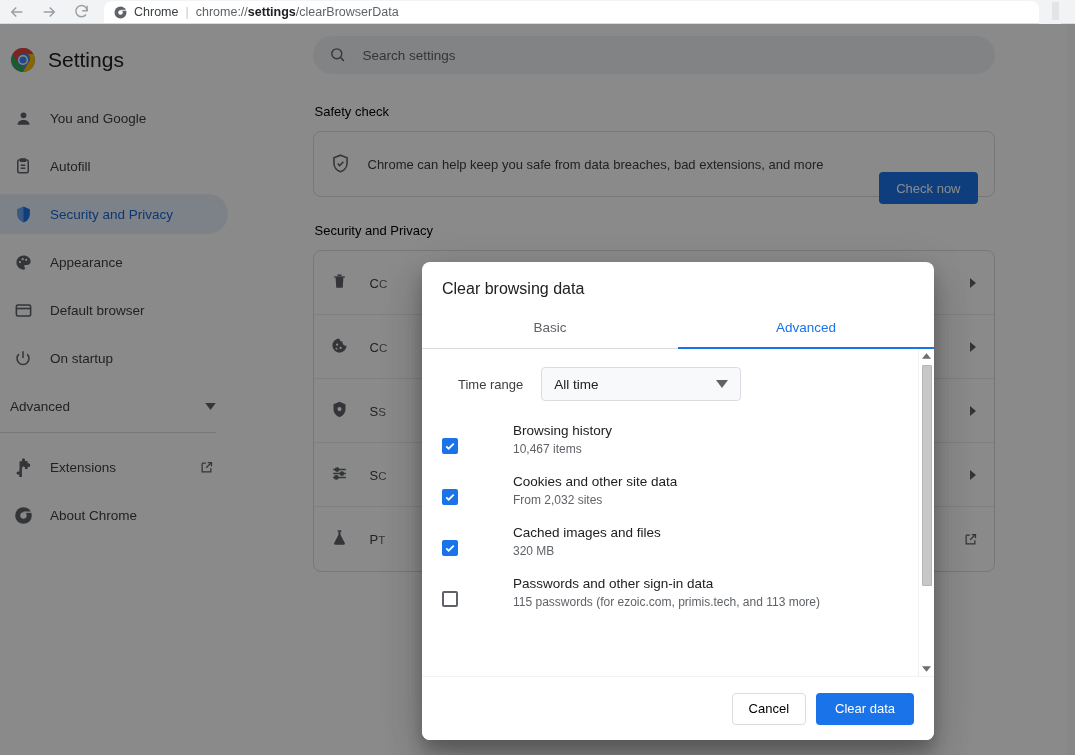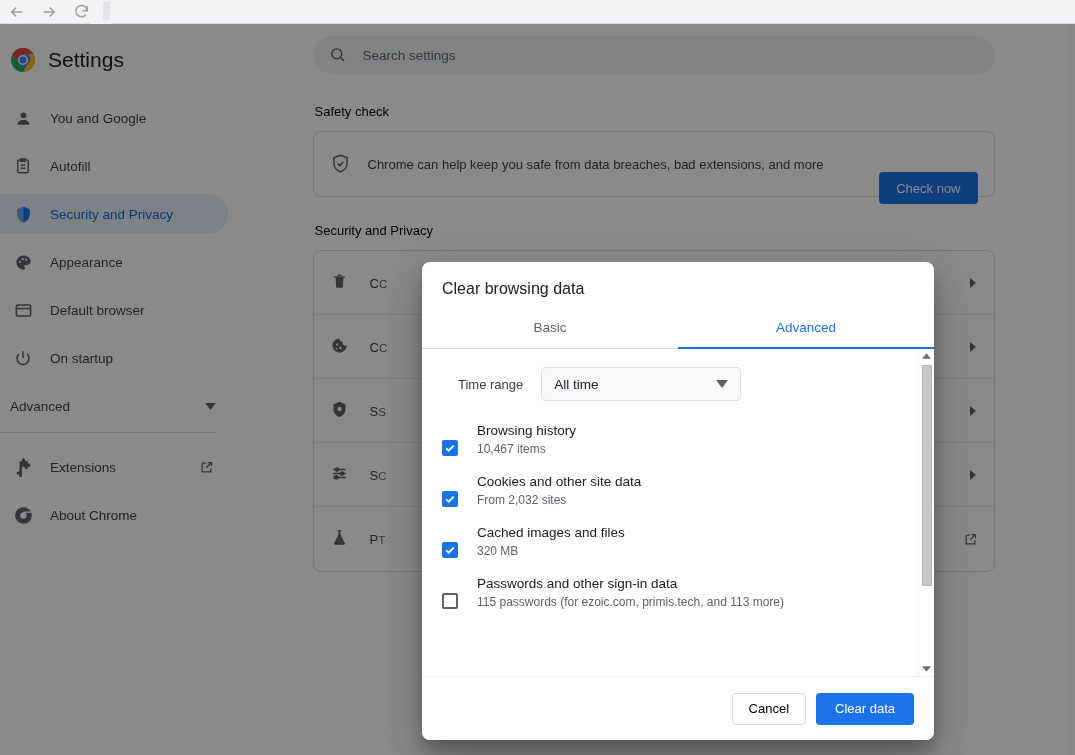--- a/index.html
+++ b/index.html
@@ -147,21 +147,21 @@
   .timerow { display:flex; align-items:center; padding: 18px 0 0 36px; }
   .timelabel { font-size: 13px; color:#3c4043; margin-right: 18px; }
   .select {
     width: 200px; height: 34px; border:1px solid #dadce0; border-radius:4px;
     background:#f8f9fa; display:flex; align-items:center; padding: 0 12px;
     font-size: 13.5px; color:#202124; cursor:pointer;
   }
   .select .caret { margin-left:auto; color:#5f6368; display:flex; }
 
   .opts { padding: 14px 0 0 20px; }
-  .opt { display:flex; align-items:flex-end; padding: 8px 0 10px 0; cursor:pointer; }
+  .opt { display:flex; align-items:center; padding: 8px 0 10px 0; cursor:pointer;gap:36px; }
   .cb { width:16px; height:16px; flex:none; margin-top: 12px; margin-right: 19px;
         border-radius:2px; display:flex; align-items:center; justify-content:center; }
   .cb.on { background:#1a73e8; }
   .cb.off { background:#fff; border: 2px solid #5f6368; }
   .cb svg { display:block; }
   .opt .otx .ol { font-size: 13.5px; color:#202124; }
   .opt .otx .os { font-size: 12px; color:#5f6368; margin-top: 4px; }
 
   .dscroll {
     position:absolute; right:0; top:0; width:16px; height:100%;
@@ -203,20 +203,32 @@
           <path d="M5 12h14M13 6l6 6-6 6"></path>
         </svg>
     </span>
     <span class="nav-ico">
       <svg width="17" height="17" viewBox="0 0 24 24" fill="none" stroke="currentColor" stroke-width="2">
           <path d="M20 11a8 8 0 1 0-1.6 5.3"></path>
           <path d="M20 4v7h-7"></path>
         </svg>
     </span>
   </div>
+  <div class="omnibox">
+    <span class="omni-favicon">
+      <svg width="13" height="13" viewBox="0 0 24 24">
+          <circle cx="12" cy="12" r="11" fill="#5f6368"></circle>
+          <circle cx="12" cy="12" r="4.2" fill="#ffffff"></circle>
+          <path d="M12 8h10" stroke="#ffffff" stroke-width="1.6"></path>
+        </svg>
+    </span>
+    <span class="omni-app">Chrome</span>
+    <span class="omni-sep">|</span>
+    <span class="omni-url"><span>chrome://</span><b>settings</b><span>/clearBrowserData</span></span>
+  </div>
   <div class="browser-rightcap"></div>
 </div>
 <div class="page-scrollbar"></div>
 
 <div class="page">
 
   <div class="sidebar">
     <div class="brand">
       <span class="brand-logo">
         <svg width="26" height="26" viewBox="0 0 48 48">

